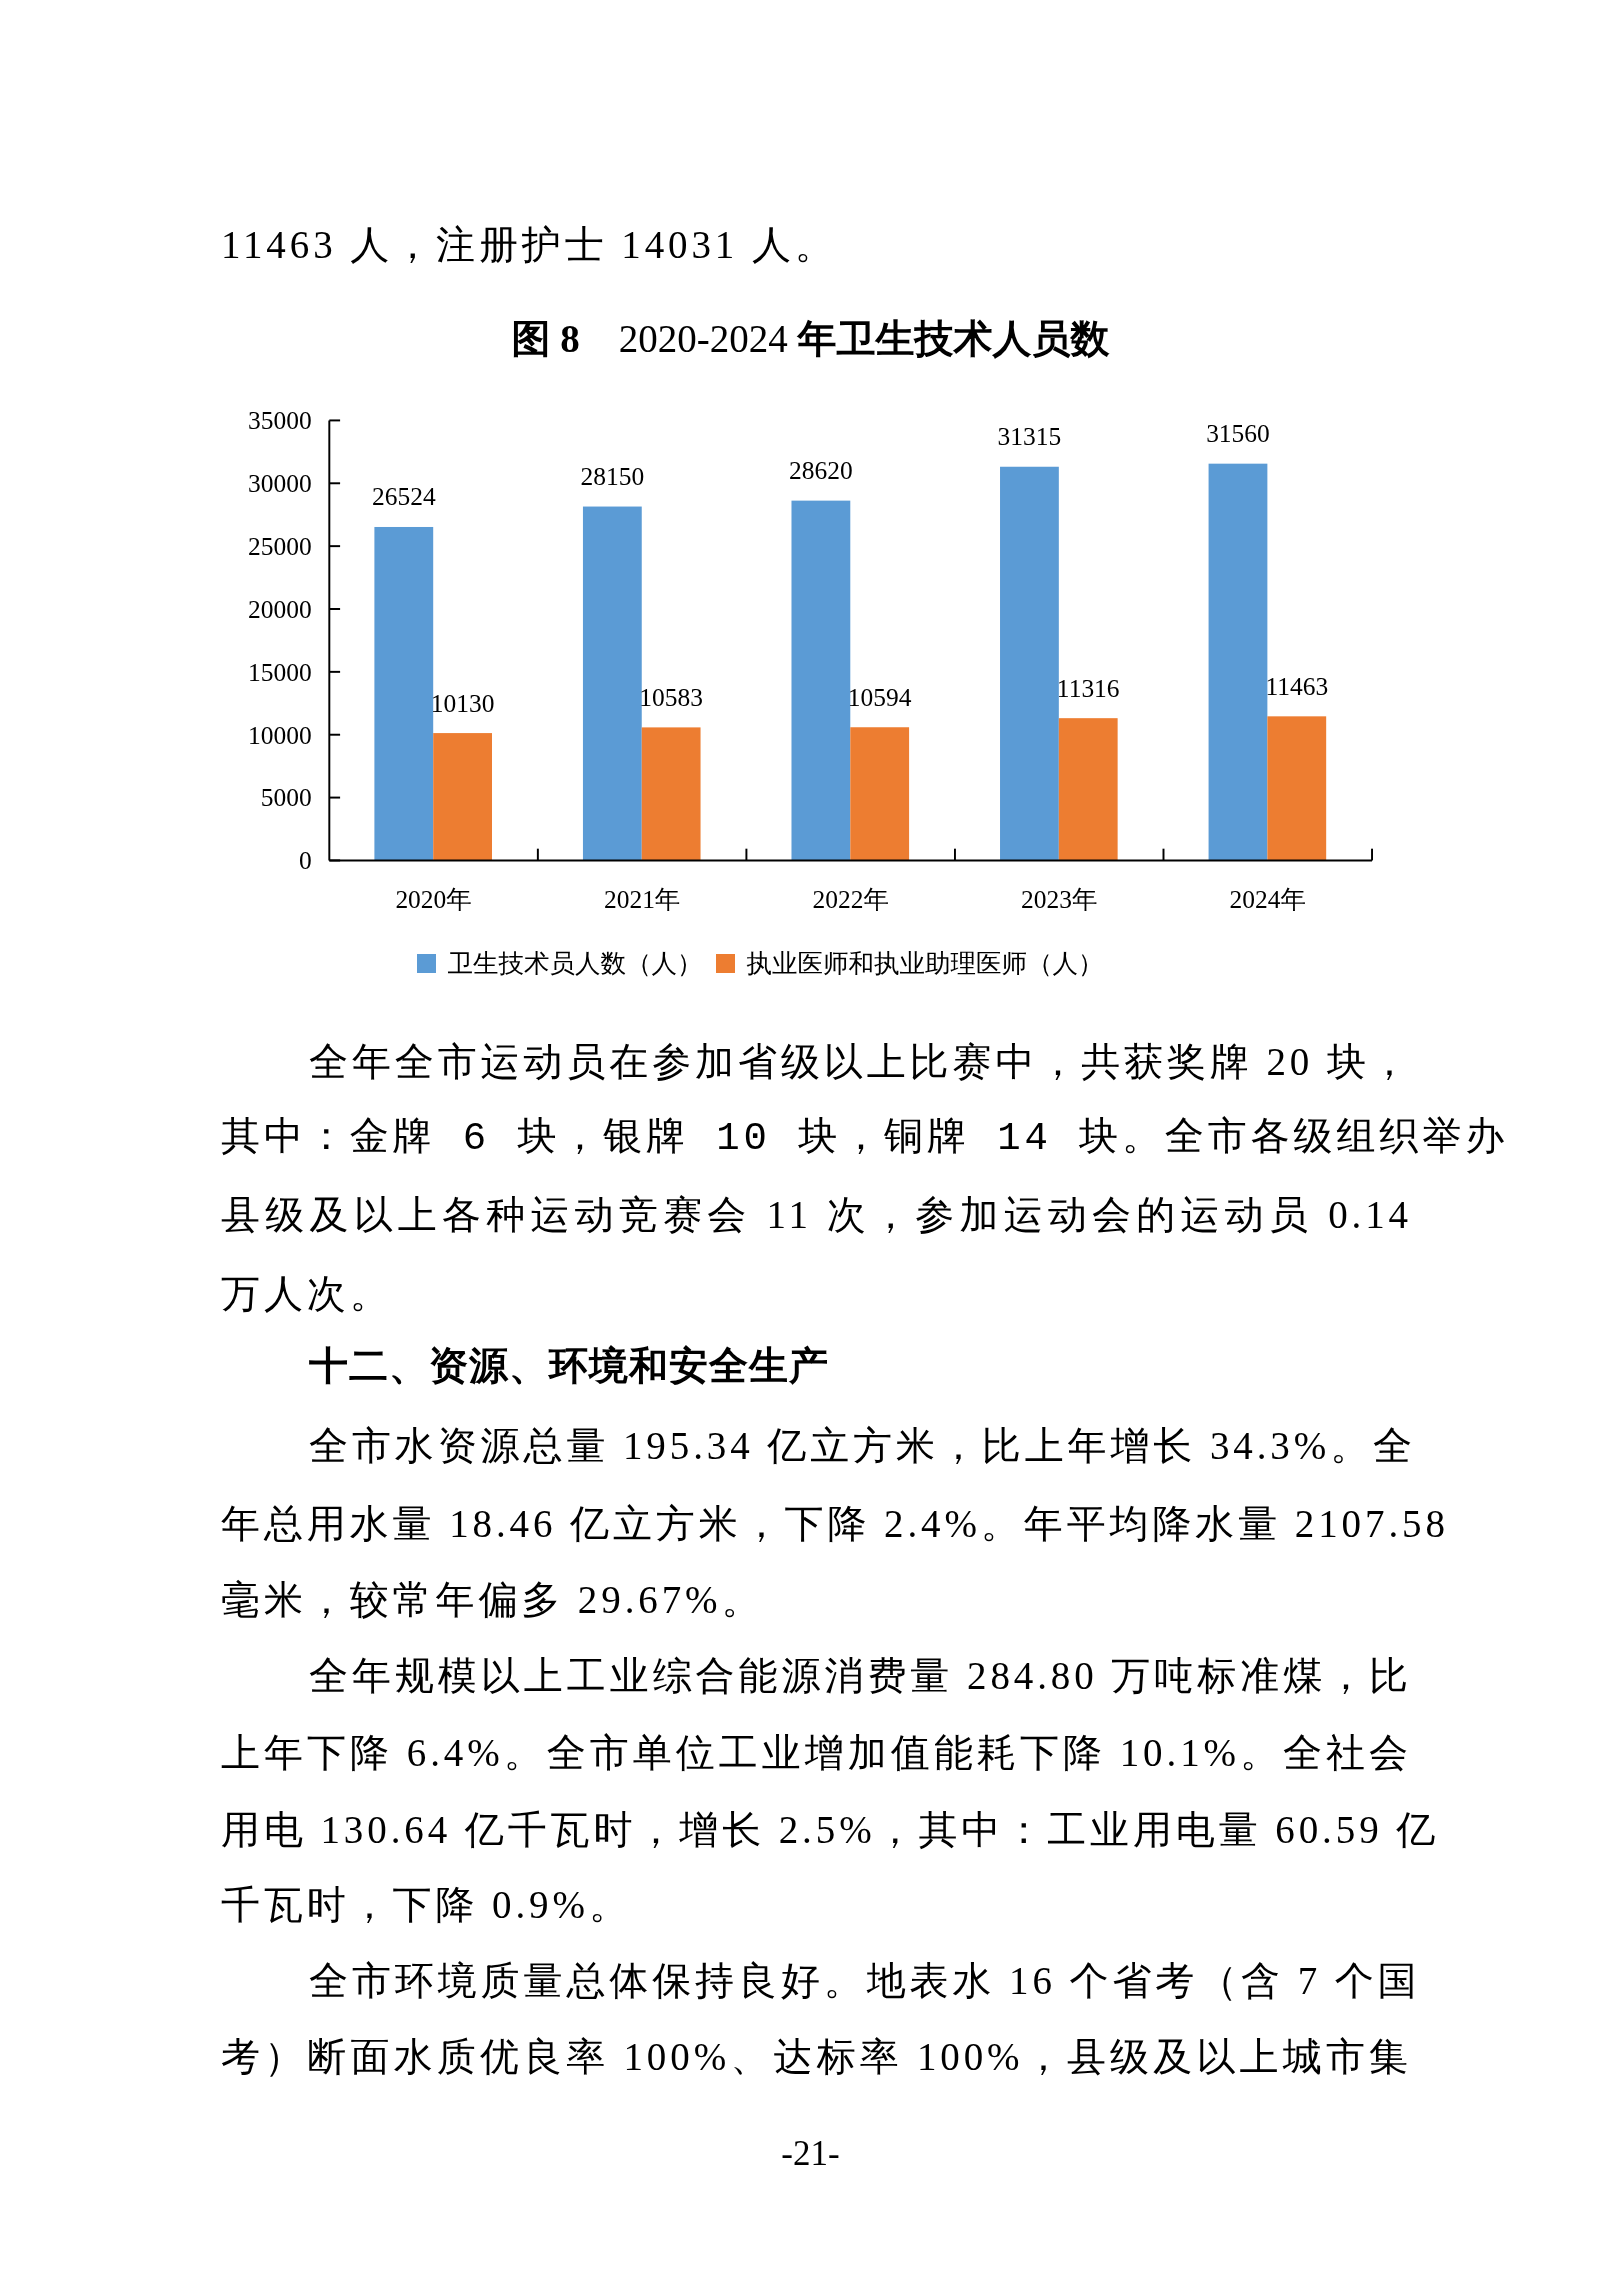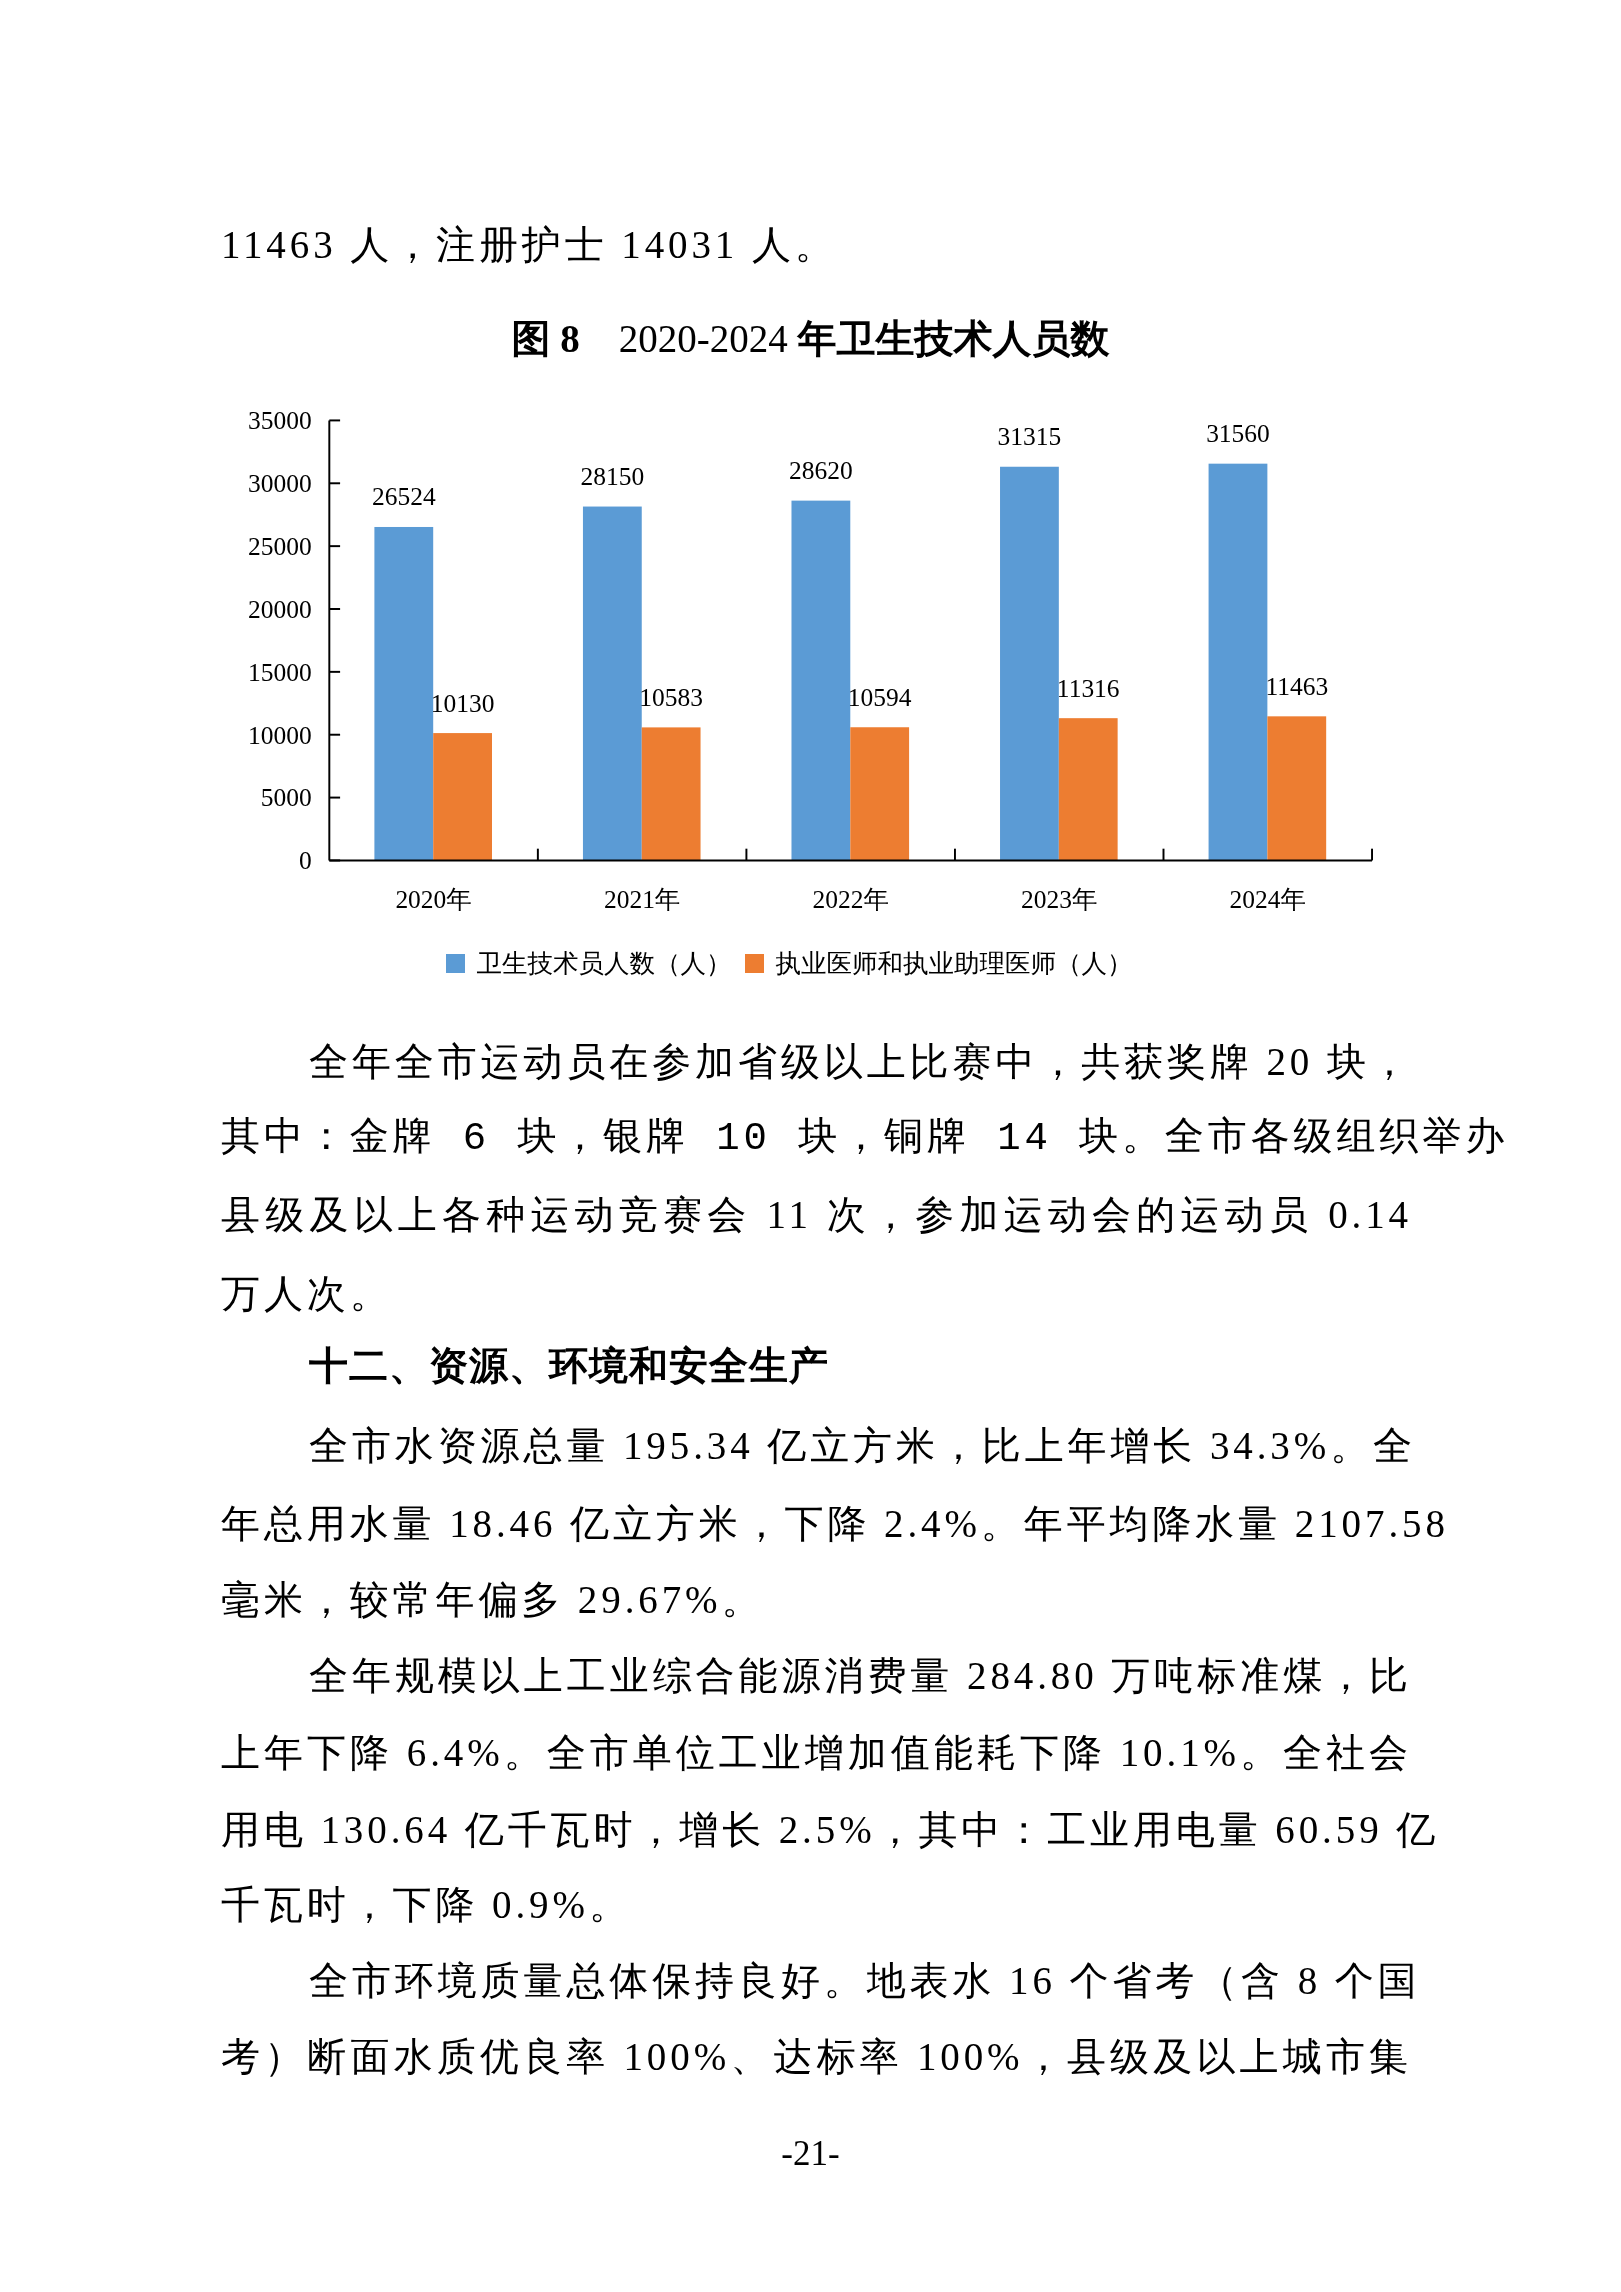--- a/index.html
+++ b/index.html
@@ -10,21 +10,21 @@
   .line.just { text-align: justify; text-align-last: justify; }
   .indent { padding-left: 88px; box-sizing: border-box; }
   .heading { font-family: "DejaVu Sans", "Liberation Sans", sans-serif; font-weight: bold; letter-spacing: 1px; font-size: 39px; }
   .fig-title { position: absolute; left: 0; width: 1621px; top: 309px; height: 59px; line-height: 59px;
                text-align: center; font-size: 39px; font-weight: bold; }
   .fig-title .num { font-family: "Liberation Serif", serif; font-weight: normal; }
   .fig-title .cn { font-family: Liberation Serif, serif; text-align: right; }
   #chart { position: absolute; left: 0; top: 0; }
   .page-num { position: absolute; left: 0; width: 1621px; top: 2132px; text-align: center; font-size: 35px; height: 43px; line-height: 43px; }
   .legend { position: absolute; top: 947px; left: 417px; height: 33px; line-height: 33px; font-size: 25.5px;
-            white-space: nowrap; display: flex; align-items: center; margin-left: 29px; }
+            white-space: nowrap; display: flex; align-items: center; }
   .legend .sw { width: 18.6px; height: 18.6px; display: inline-block; margin-right: 11.8px; }
   .legend .item { display: flex; align-items: center; margin-right: 13.7px; }
 </style>
 </head>
 <body>
 
 <div class="line" style="top:207px;">11463 人，注册护士 14031 人。</div>
 
 <div class="fig-title">
   <span class="cn">图 8</span>&nbsp;&nbsp;&nbsp;
@@ -103,17 +103,17 @@
 
 <div class="line just indent" style="top:1408px;">全市水资源总量 195.34 亿立方米，比上年增长 34.3%。全</div>
 <div class="line just" style="top:1486px;">年总用水量 18.46 亿立方米，下降 2.4%。年平均降水量 2107.58</div>
 <div class="line" style="top:1562px;">毫米，较常年偏多 29.67%。</div>
 
 <div class="line just indent" style="top:1638px;">全年规模以上工业综合能源消费量 284.80 万吨标准煤，比</div>
 <div class="line just" style="top:1715px;">上年下降 6.4%。全市单位工业增加值能耗下降 10.1%。全社会</div>
 <div class="line just" style="top:1792px;">用电 130.64 亿千瓦时，增长 2.5%，其中：工业用电量 60.59 亿</div>
 <div class="line" style="top:1867px;">千瓦时，下降 0.9%。</div>
 
-<div class="line just indent" style="top:1943px;">全市环境质量总体保持良好。地表水 16 个省考（含 8 个国</div>
+<div class="line just indent" style="top:1943px;">全市环境质量总体保持良好。地表水 16 个省考（含 7 个国</div>
 <div class="line just" style="top:2019px;">考）断面水质优良率 100%、达标率 100%，县级及以上城市集</div>
 
 <div class="page-num">-21-</div>
 
 
 </body></html>

